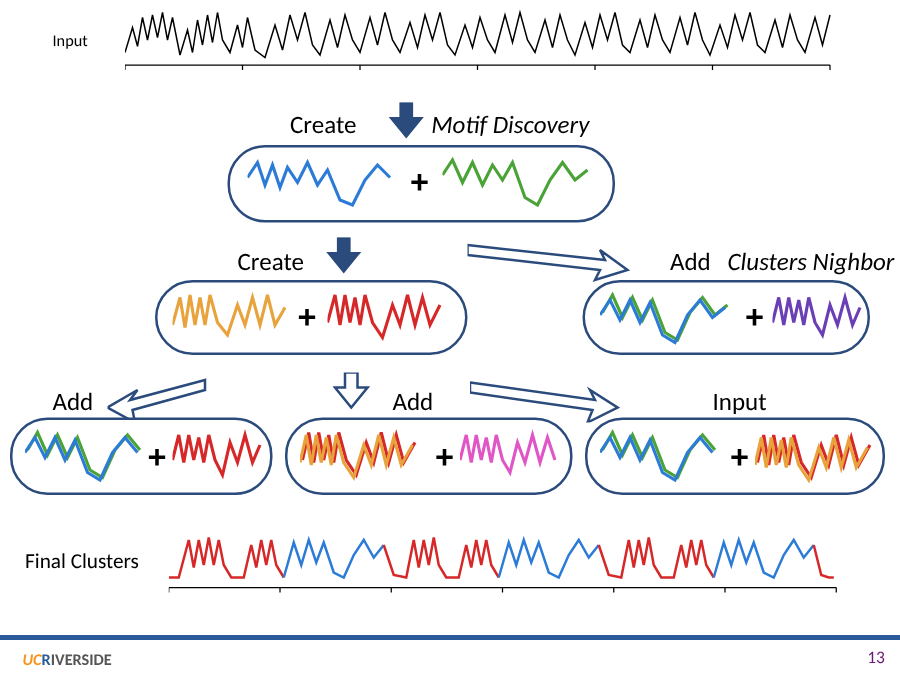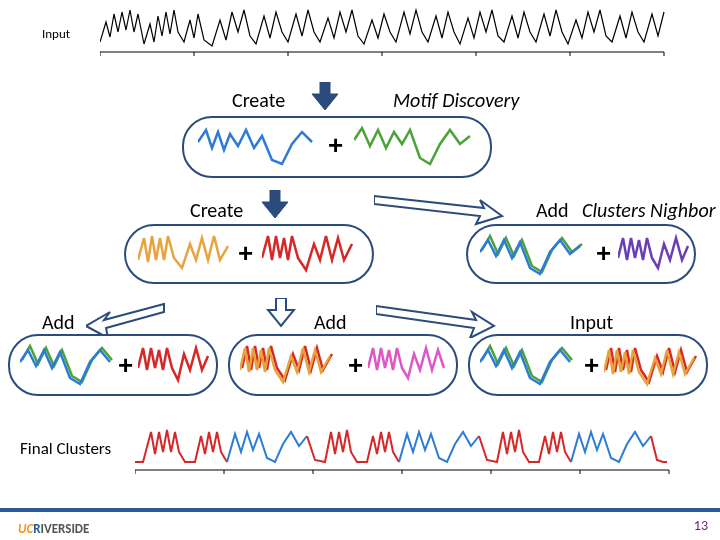--- a/index.html
+++ b/index.html
@@ -49,21 +49,21 @@
     line-height: 1;
     font-family: Arial, sans-serif;
   }
   svg.abs { position: absolute; }
 </style>
 </head>
 <body>
 
 <div class="label" style="left:42px; top:26px; font-size:13px;">Input</div>
 <div class="label" style="left:232px; top:88px;">Create</div>
-<div class="label" style="left:345px; top:88px; font-style:italic;margin-left:48px;">Motif Discovery</div>
+<div class="label" style="left:345px; top:88px; font-style:italic;">Motif Discovery</div>
 <div class="label" style="left:190px; top:198px;">Create</div>
 <div class="label" style="left:536px; top:198px;">Add</div>
 <div class="label" style="left:582px; top:198px; font-style:italic;">Clusters Nighbor</div>
 <div class="label" style="left:42px;  top:310px;">Add</div>
 <div class="label" style="left:314px; top:310px;">Add</div>
 <div class="label" style="left:570px; top:310px;">Input</div>
 <div class="label" style="left:20px;  top:438px; font-size:17px;">Final Clusters</div>
 
 <svg class="abs" style="left:100px; top:2px;" width="570" height="60">
   <polyline fill="none" stroke="#000" stroke-width="1.2" points="0,40 6,20 10,35 14,12 18,30 22,10 26,28 30,8 34,30 38,12 44,42 50,22 54,40 58,14 62,34 66,10 70,32 74,8 78,30 84,40 90,18 94,36 98,12 104,38 112,44 120,18 126,38 132,10 138,30 144,8 150,34 156,42 164,14 170,36 176,10 182,30 188,40 196,12 202,34 208,8 214,30 220,40 228,16 234,36 240,10 246,30 252,8 258,34 264,42 272,18 278,36 284,12 290,30 296,40 304,10 310,32 316,8 322,30 328,40 336,14 342,36 348,10 354,30 360,42 368,16 374,36 380,10 386,30 392,8 398,34 404,40 412,14 418,36 424,10 430,30 436,40 444,12 450,34 456,8 462,30 468,42 476,18 482,36 488,10 494,30 500,8 506,34 512,40 520,14 526,36 532,10 538,30 544,40 552,12 558,34 564,10"></polyline>

